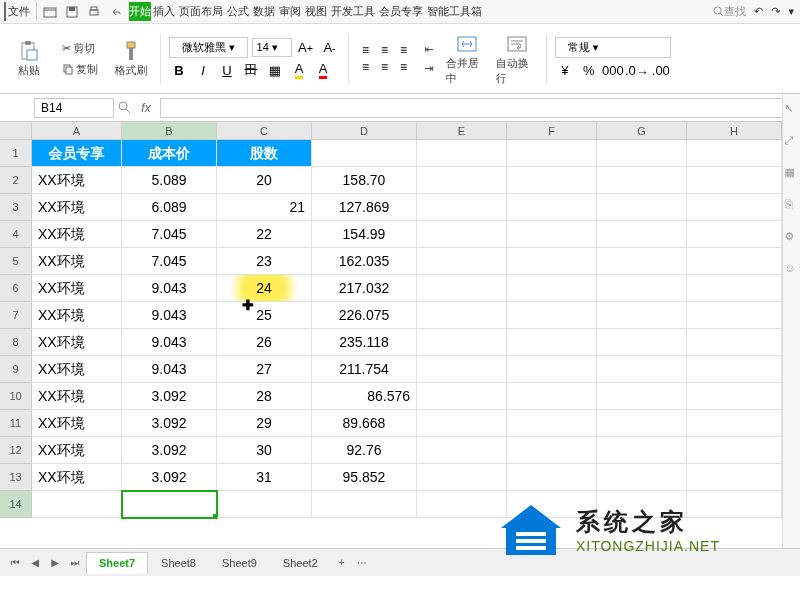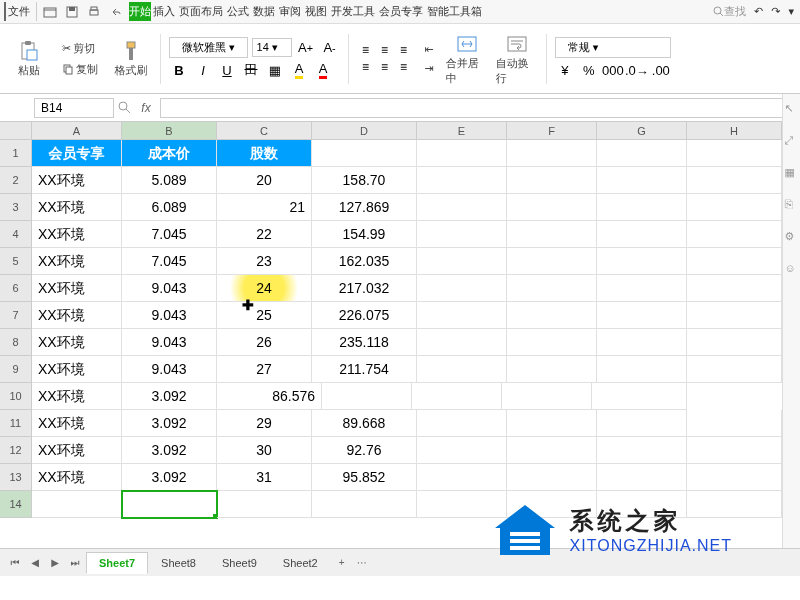--- a/index.html
+++ b/index.html
@@ -56,25 +56,25 @@
 .sheet-tabs { height: 28px; background: #f0f0f0; border-top: 1px solid #ccc; display: flex; align-items: center; padding: 0 6px; gap: 2px; }
 .nav-btn { width: 18px; height: 18px; display: flex; align-items: center; justify-content: center; cursor: pointer; color: #666; font-size: 10px; }
 .tab { padding: 4px 12px; font-size: 11px; color: #444; cursor: pointer; border: 1px solid transparent; }
 .tab.active { background: #fff; border: 1px solid #ccc; border-bottom: 1px solid #fff; color: #1aad19; font-weight: bold; }
 
 
 .side-panel { position: absolute; right: 0; top: 94px; width: 18px; height: 454px; background: #f7f7f7; border-left: 1px solid #ddd; display: flex; flex-direction: column; align-items: center; padding-top: 8px; gap: 18px; }
 .side-btn { width: 14px; height: 14px; color: #999; font-size: 11px; cursor: pointer; }
 
 
-.watermark { position: absolute; right: 68px; bottom: 40px; display: flex; align-items: center; gap: 10px; pointer-events: none; }
+.watermark { position: absolute; right: 80px; bottom: 40px; display: flex; align-items: center; gap: 10px; pointer-events: none; }
 .wm-icon { width: 70px; height: 60px; }
 .wm-text { display: flex; flex-direction: column; }
 .wm-cn { font-size: 24px; font-weight: bold; color: #222; letter-spacing: 4px; }
-.wm-en { font-size: 16px; color: #1d4ed8; letter-spacing: 1px; }
+.wm-en { font-size: 14px; color: #4d7c0f; letter-spacing: 1px; }
 
 svg { display: block; }
 </style>
 </head>
 <body>
 
 <div class="menubar">
   <div class="mi file">
     <span>文件</span>
   </div>
@@ -358,20 +358,21 @@
         <div class="cell" style="width: 105px; position: relative;">211.754</div>
         <div class="cell" style="width: 90px; position: relative;"></div>
         <div class="cell" style="width: 90px; position: relative;"></div>
         <div class="cell" style="width: 90px; position: relative;"></div>
         <div class="cell" style="width: 95px; position: relative;"></div>
       </div>
       <div class="row">
         <div class="rowhead">10</div>
         <div class="cell valA" style="width: 90px; position: relative;">XX环境</div>
         <div class="cell" style="width: 95px; position: relative;">3.092</div>
+        <div class="cell" style="width: 95px; position: relative;">28</div>
         <div class="cell" style="width: 105px; position: relative; text-align: right;">86.576</div>
         <div class="cell" style="width: 90px; position: relative;"></div>
         <div class="cell" style="width: 90px; position: relative;"></div>
         <div class="cell" style="width: 90px; position: relative;"></div>
         <div class="cell" style="width: 95px; position: relative;"></div>
       </div>
       <div class="row">
         <div class="rowhead">11</div>
         <div class="cell valA" style="width: 90px; position: relative;">XX环境</div>
         <div class="cell" style="width: 95px; position: relative;">3.092</div>

